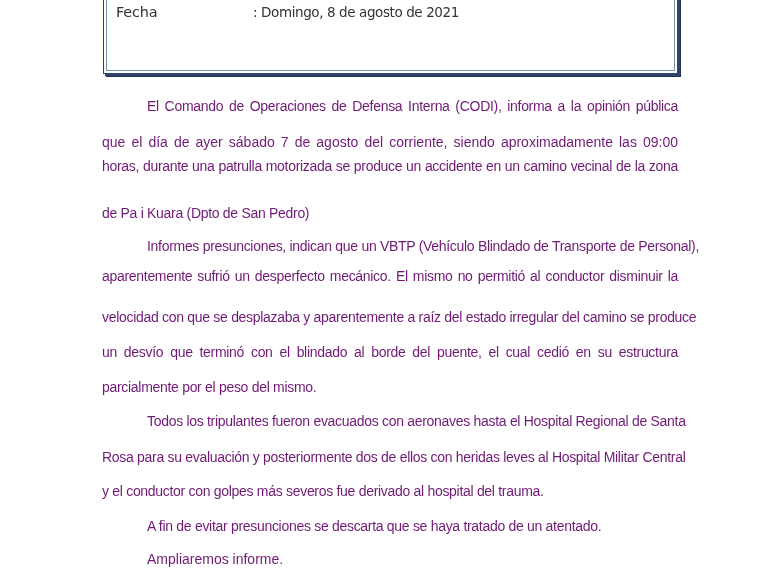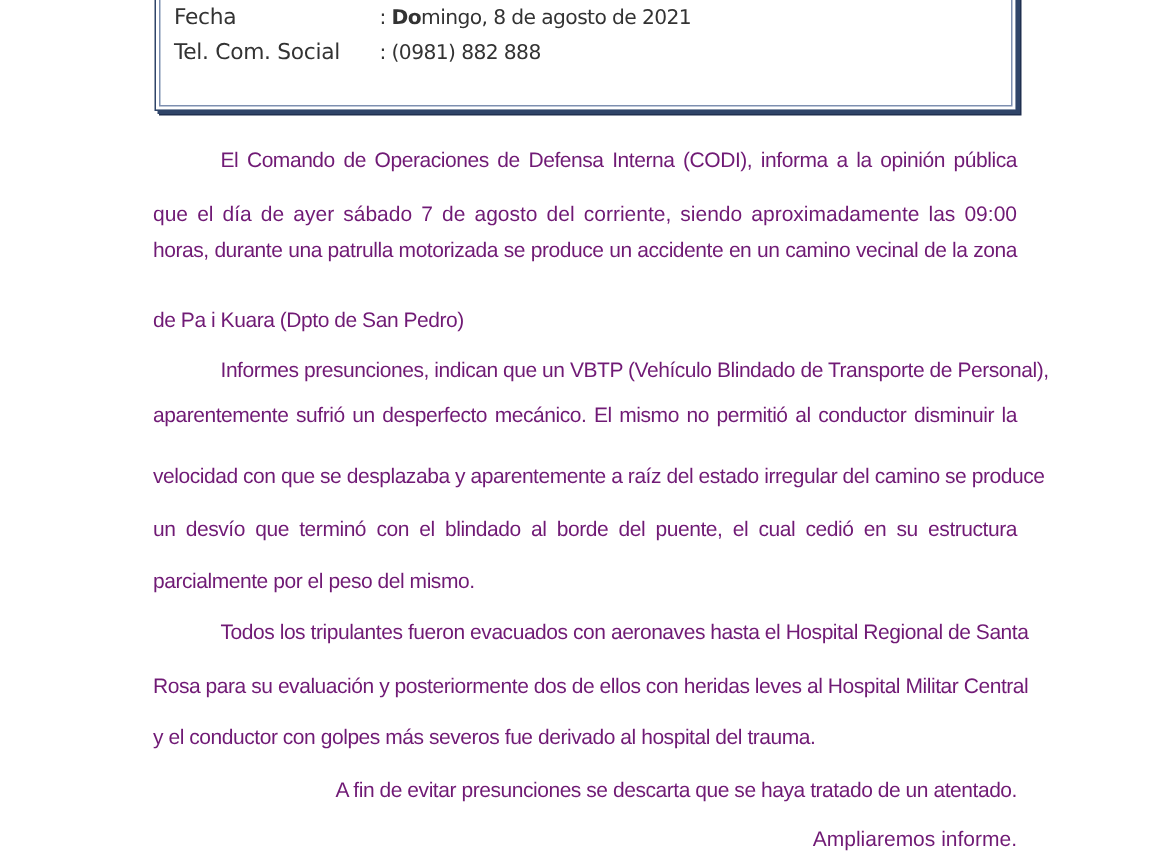--- a/index.html
+++ b/index.html
@@ -6,37 +6,34 @@
   body { width: 768px; height: 570px; overflow: hidden; position: relative; font-family: "Liberation Sans", sans-serif; color: #1a1a1a; }
   .header-box {
     position: absolute; left: 103px; top: -6px; width: 573px; height: 78px;
     border: 1px solid #2f4468;
     box-shadow: inset 0 0 0 2px #ffffff, inset 0 0 0 3px #7d8fb0, 2px 2px 0 0 #2f4468, 3px 3px 0 0 #1f2f4f;
     background: #ffffff;
   }
   .meta-row { position: absolute; left: 12px; font-family: "DejaVu Sans", sans-serif; font-size: 14.5px; color: #333; letter-spacing: -0.2px; white-space: nowrap; }
   .meta-row .lbl { display: inline-block; width: 137px; }
   .meta-row .val { font-size: 13.5px; letter-spacing: -0.4px; }
-  .meta-row .val b { font-weight: bold; }
+  .meta-row .val b { font-weight: normal; }
   .r1 { top: 9px; } .r2 { top: 32px; } .r3 { top: 54px; }
   .body-text { position: absolute; left: 102px; width: 576px; }
   .line { position: absolute; left: 0; width: 576px; font-size: 14px; line-height: 18px; white-space: nowrap; color: #701a75; }
   .just { text-align: justify; text-align-last: justify; }
-  .ind { padding-left: 45px; width: 531px; text-align: right; }
+  .ind { padding-left: 45px; width: 531px; }
   .narrow { font-family: "Liberation Sans Narrow", "Liberation Sans", sans-serif; letter-spacing: -0.3px; }
 </style>
 </head>
 <body>
 
 <div class="header-box">
   <div class="meta-row r1">
     <span class="lbl">Fecha</span><span class="val"><span>: </span><b>Do</b><span>mingo, 8 de agosto de 2021</span></span>
-  </div>
-  <div class="meta-row r2">
-    <span class="lbl">Tel. Com. Social</span><span class="val">: (0981) 882 888</span>
   </div>
 </div>
 
 <div class="body-text">
   <div class="line just ind narrow" style="top:97px">El Comando de Operaciones de Defensa Interna (CODI), informa a la opinión pública</div>
   <div class="line just" style="top:133px">que el día de ayer sábado 7 de agosto del corriente, siendo aproximadamente las 09:00</div>
   <div class="line just narrow" style="top:157px">horas, durante una patrulla motorizada se produce un accidente en un camino vecinal de la zona</div>
   <div class="line narrow" style="top:204px">de Pa i Kuara (Dpto de San Pedro)</div>
 
   <div class="line just ind narrow" style="top:237px">Informes presunciones, indican que un VBTP (Vehículo Blindado de Transporte de Personal),</div>

